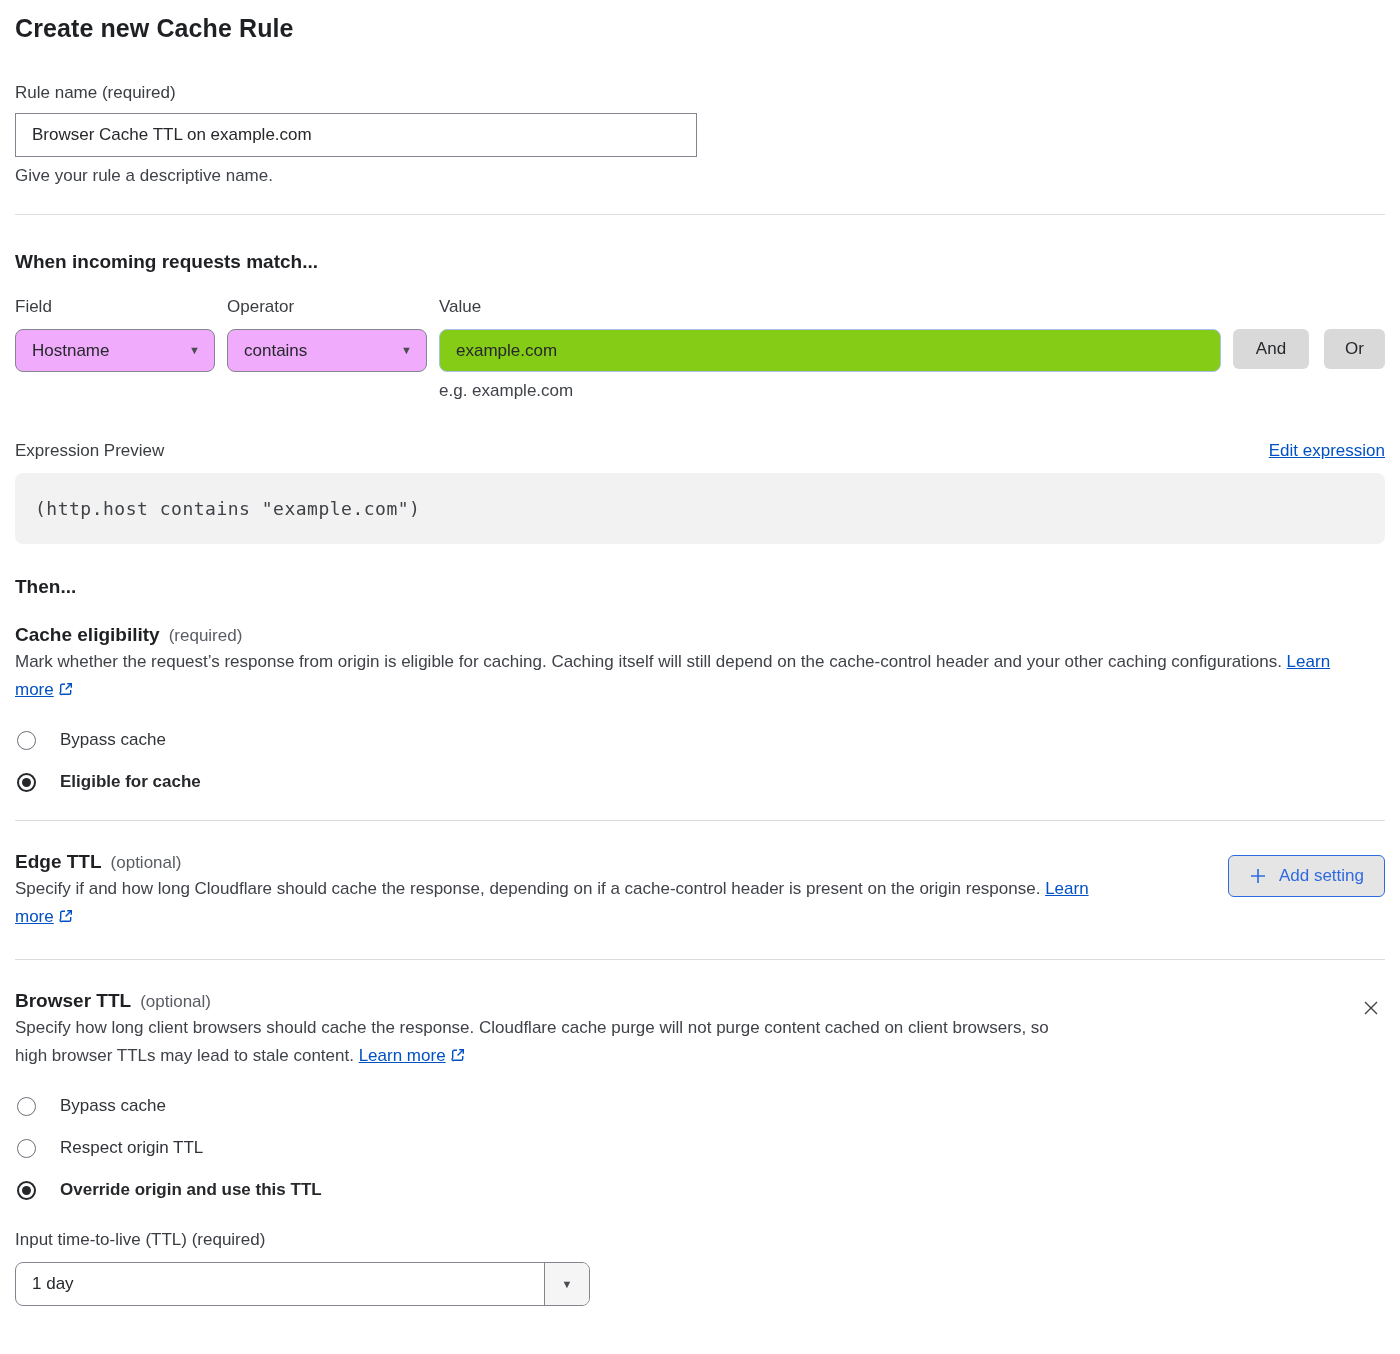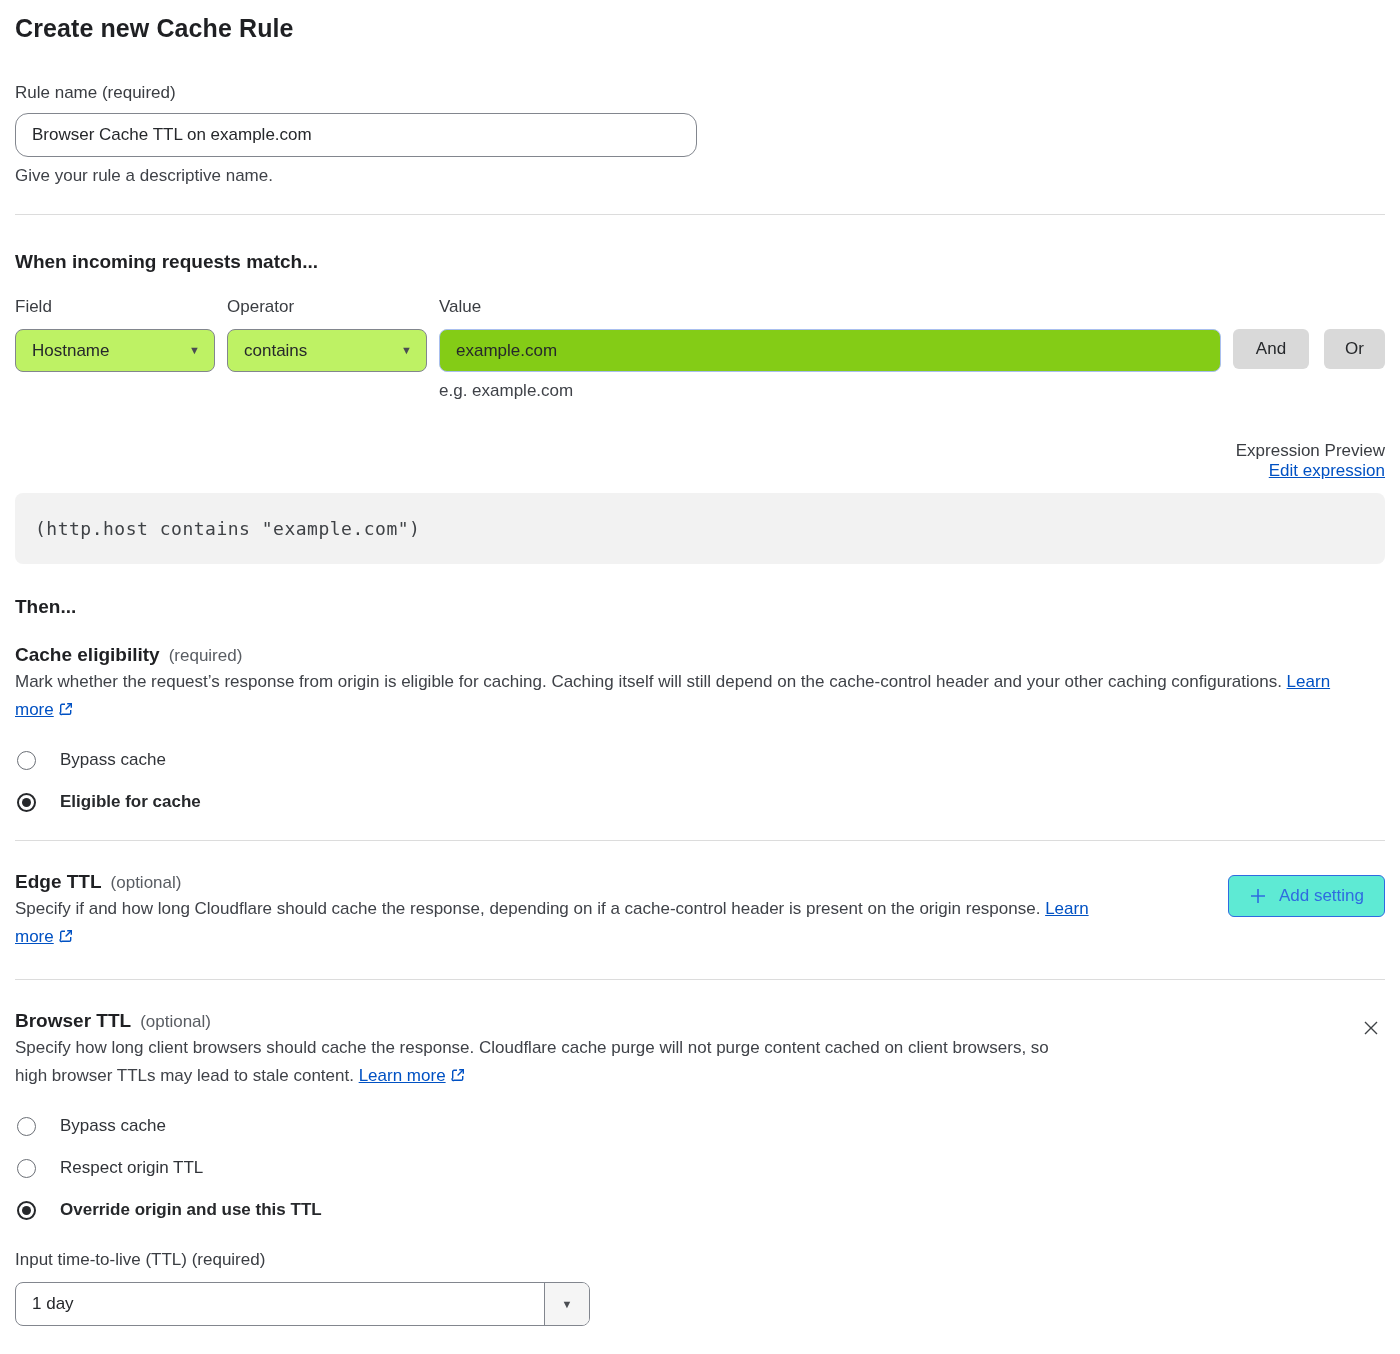--- a/index.html
+++ b/index.html
@@ -20,21 +20,21 @@
   .field-label {
     font-size: 17px;
     color: #3a3d42;
     margin-bottom: 10px;
   }
   .text-input {
     display: block;
     width: 682px;
     height: 44px;
     border: 1px solid #82868e;
-    border-radius: 13px;
+    border-radius: 0;
     padding: 0 16px;
     font-size: 17px;
     font-family: "Liberation Sans", sans-serif;
     color: #26282b;
     background: #ffffff;
     outline: none;
   }
   .help-text {
     font-size: 17px;
     color: #3f4248;
@@ -60,21 +60,21 @@
     font-size: 17px;
     color: #3a3d42;
     margin-bottom: 12px;
   }
   .col-field, .col-operator { width: 200px; margin-right: 12px; }
   .col-value { flex: 1 1 auto; margin-right: 12px; }
   .select-box {
     height: 43px;
     border: 1px solid #82868e;
     border-radius: 8px;
-    background: #bef264;
+    background: #f0abfc;
     display: flex;
     align-items: center;
     justify-content: space-between;
     padding: 0 14px 0 16px;
     font-size: 17px;
     color: #26282b;
     cursor: pointer;
   }
   .select-caret {
     font-size: 11px;
@@ -111,21 +111,20 @@
     font-size: 17px;
     color: #3f4248;
     margin-top: 9px;
     margin-left: 424px;
   }
   .expr-row {
     display: flex;
     justify-content: space-between;
     align-items: flex-end;
     margin-top: 40px;
-    flex-direction: column;
   }
   .expr-label { font-size: 17px; color: #3a3d42; }
   .link {
     color: #0051c3;
     text-decoration: underline;
     cursor: pointer;
     font-size: 17px;
   }
   .code-block {
     margin-top: 12px;
@@ -194,21 +193,21 @@
     justify-content: space-between;
     align-items: flex-start;
     margin-top: 30px;
   }
   .add-setting-btn {
     display: flex;
     align-items: center;
     gap: 12px;
     height: 42px;
     padding: 0 20px;
-    background: #5eead4;
+    background: #e5e5e5;
     border: 1px solid #2f6be0;
     border-radius: 6px;
     color: #2f6be0;
     font-size: 17px;
     font-family: "Liberation Sans", sans-serif;
     cursor: pointer;
     margin-top: 4px;
   }
   .close-btn {
     background: none;

